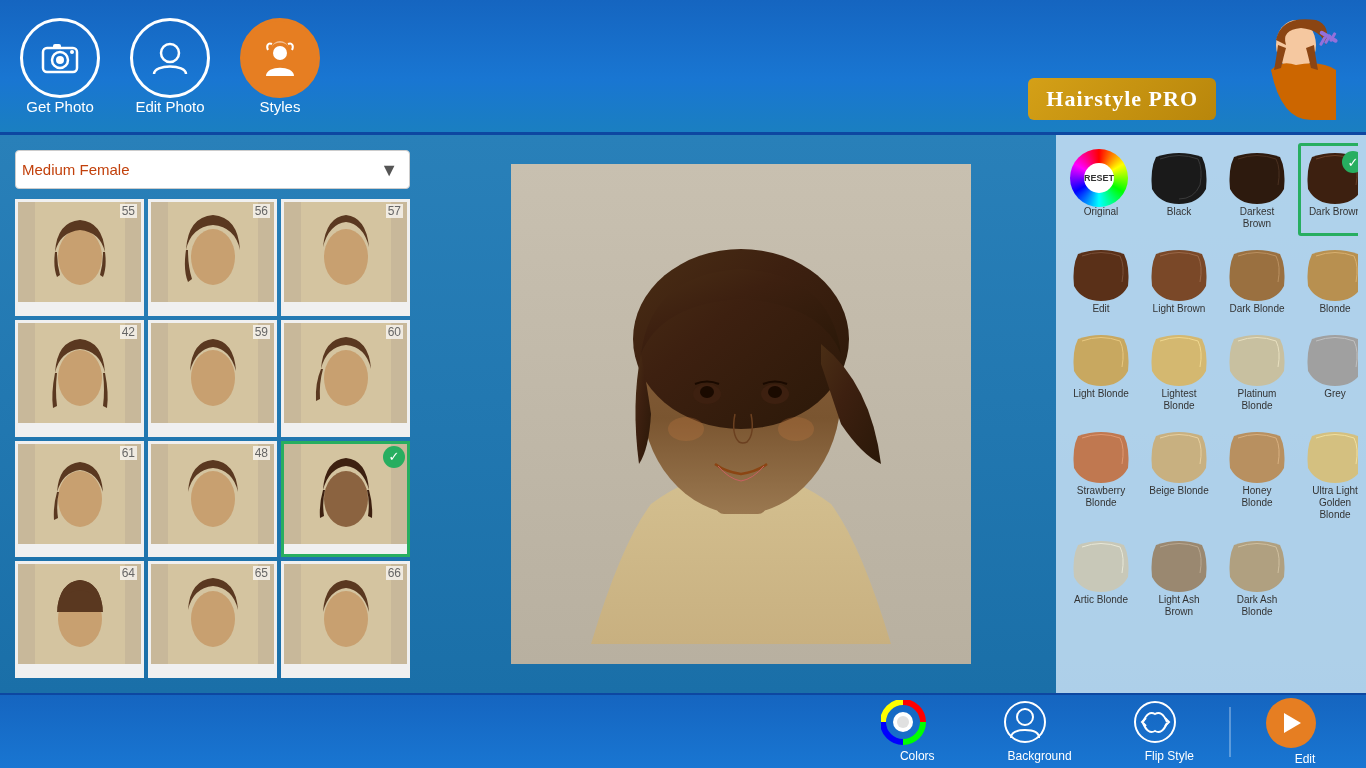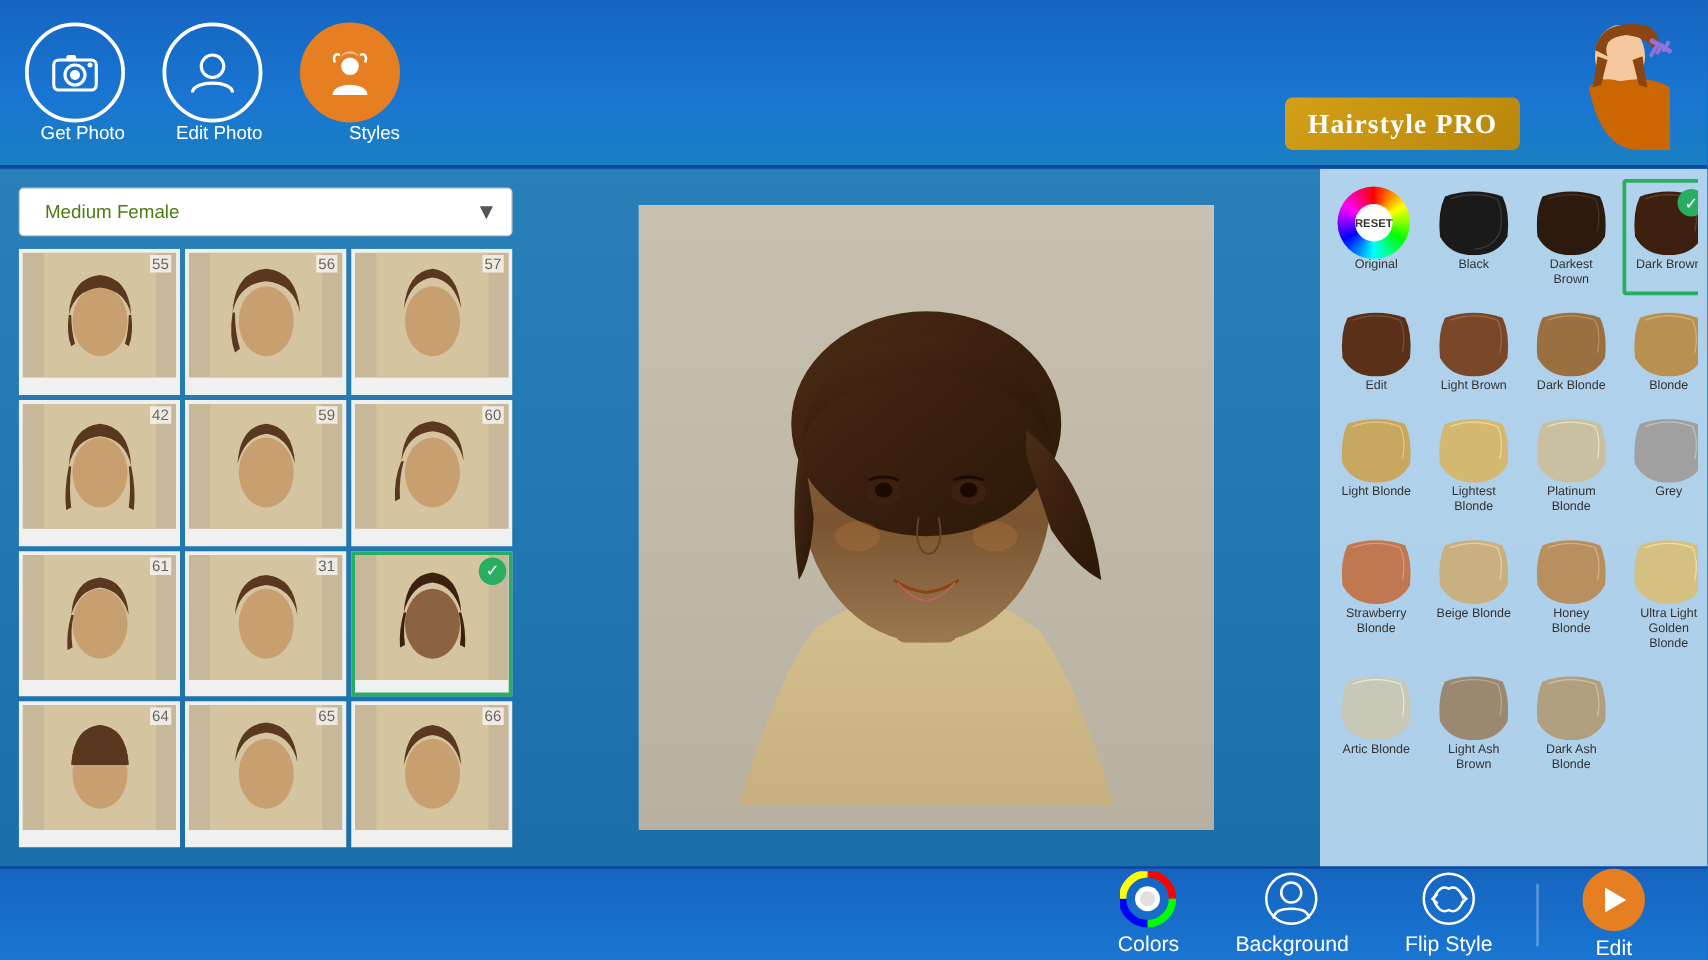--- a/index.html
+++ b/index.html
@@ -23,21 +23,21 @@
       position: relative;
     }
     .header-nav {
       display: flex;
       gap: 30px;
       align-items: center;
     }
     .nav-item {
       display: flex;
       flex-direction: column;
-      align-items: flex-end;
+      align-items: center;
       gap: 0;
       cursor: pointer;
     }
     .nav-icon-circle {
       width: 80px;
       height: 80px;
       border-radius: 50%;
       border: 3px solid white;
       display: flex;
       align-items: center;
@@ -85,26 +85,26 @@
       padding: 15px;
       display: flex;
       flex-direction: column;
       gap: 10px;
     }
     .dropdown-container {
       position: relative;
     }
     .dropdown {
       width: 100%;
-      padding: 10px 20px;
+      padding: 10px 6px;
       background: white;
       border: 1px solid #ccc;
       border-radius: 4px;
       font-size: 15px;
-      color: #4d7c0f;
+      color: #c2410c;
       appearance: none;
       cursor: pointer;
     }
     .dropdown-arrow {
       position: absolute;
       right: 12px;
       top: 50%;
       transform: translateY(-50%);
       color: #555;
       font-size: 18px;
@@ -268,22 +268,23 @@
     .toolbar-icon {
       width: 45px;
       height: 45px;
       border-radius: 50%;
       display: flex;
       align-items: center;
       justify-content: center;
       font-size: 22px;
     }
     .toolbar-label {
-      font-size: 17px;
+      font-size: 12px;
       color: white;
+      margin-left: 28px;
     }
     .toolbar-divider {
       width: 2px;
       height: 50px;
       background: rgba(255,255,255,0.3);
       margin: 0 10px;
     }
     .save-btn {
       display: flex;
       flex-direction: column;
@@ -454,21 +455,21 @@
         <span class="style-item-number">61</span>
       </div>
       <div class="style-item">
         <div class="style-item-img">
           <svg width="90" height="100" viewBox="0 0 90 100">
             <rect width="90" height="100" fill="#d4c4a0"></rect>
             <ellipse cx="45" cy="55" rx="22" ry="28" fill="#c8a070"></ellipse>
             <path d="M20 48 Q22 18 45 16 Q68 18 70 48 Q65 26 45 24 Q25 26 20 48Z" fill="#5a3820"></path>
           </svg>
         </div>
-        <span class="style-item-number">31</span>
+        <span class="style-item-number">48</span>
       </div>
       <div class="style-item selected">
         <div class="style-item-img">
           <svg width="90" height="100" viewBox="0 0 90 100">
             <rect width="90" height="100" fill="#d4c4a0"></rect>
             <ellipse cx="45" cy="55" rx="22" ry="28" fill="#8B6340"></ellipse>
             <path d="M22 46 Q24 16 45 14 Q66 16 68 46 Q62 24 45 22 Q28 24 22 46Z" fill="#3d2010"></path>
             <path d="M22 46 Q18 60 19 74 L23 72 Q21 58 24 46Z" fill="#3d2010"></path>
             <path d="M68 46 Q72 60 71 74 L67 72 Q69 58 66 46Z" fill="#3d2010"></path>
           </svg>

